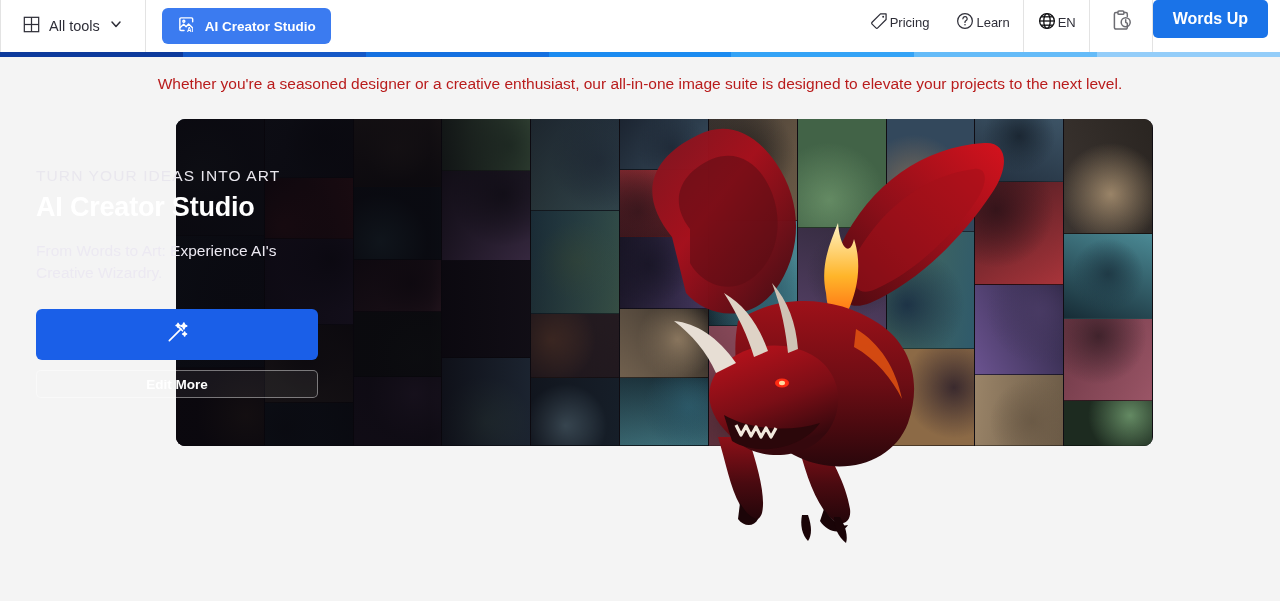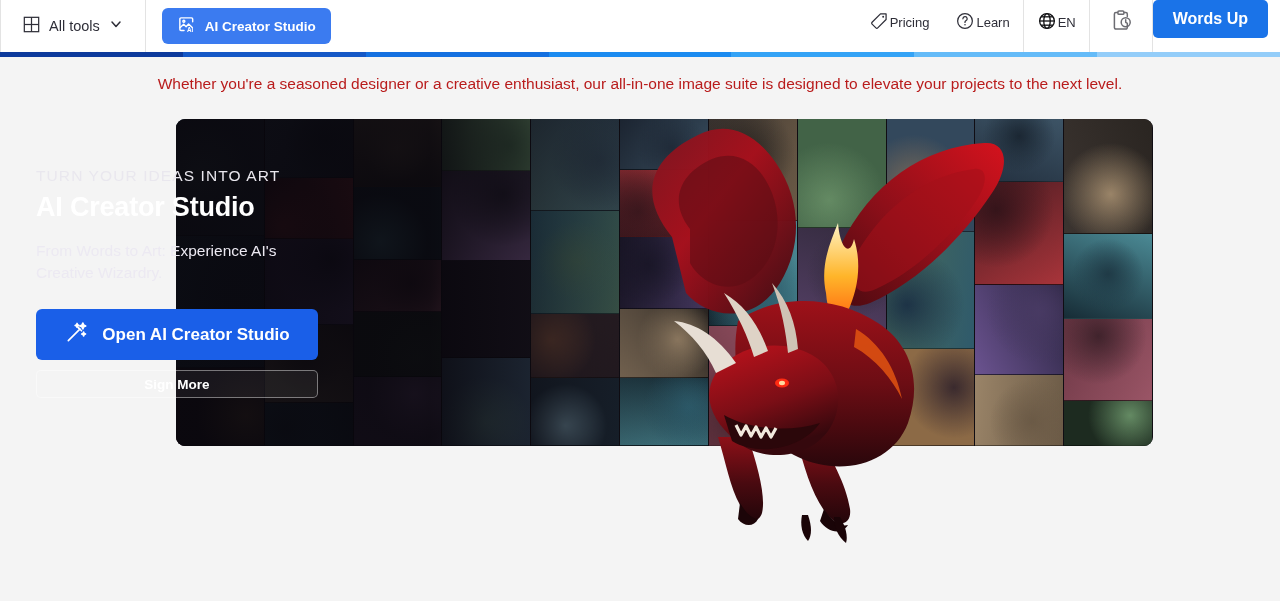--- a/index.html
+++ b/index.html
@@ -426,19 +426,18 @@
       <button class="open-btn">
         <span>
           <svg width="25" height="25" viewBox="0 0 26 26" fill="none" stroke="#ffffff" stroke-width="1.7" stroke-linecap="round" stroke-linejoin="round">
             <line x1="4.5" y1="21.5" x2="16.5" y2="9.5"></line>
             <path d="M15 8 l3.2 3.2"></path>
             <path d="M19.6 3.2 l.9 2.1 2.1.9 -2.1.9 -.9 2.1 -.9-2.1 -2.1-.9 2.1-.9z" fill="#ffffff"></path>
             <path d="M13.6 3.6 l.6 1.4 1.4.6 -1.4.6 -.6 1.4 -.6-1.4 -1.4-.6 1.4-.6z" fill="#ffffff"></path>
             <path d="M20.4 12.6 l.6 1.4 1.4.6 -1.4.6 -.6 1.4 -.6-1.4 -1.4-.6 1.4-.6z" fill="#ffffff"></path>
           </svg>
         </span>
-        <span>Open AI Creator Studio</span>
       </button>
 
-      <button class="learn-btn">Sign More</button>
+      <button class="learn-btn">Edit More</button>
     </div>
   </div>
 </div>
 
 </body></html>

